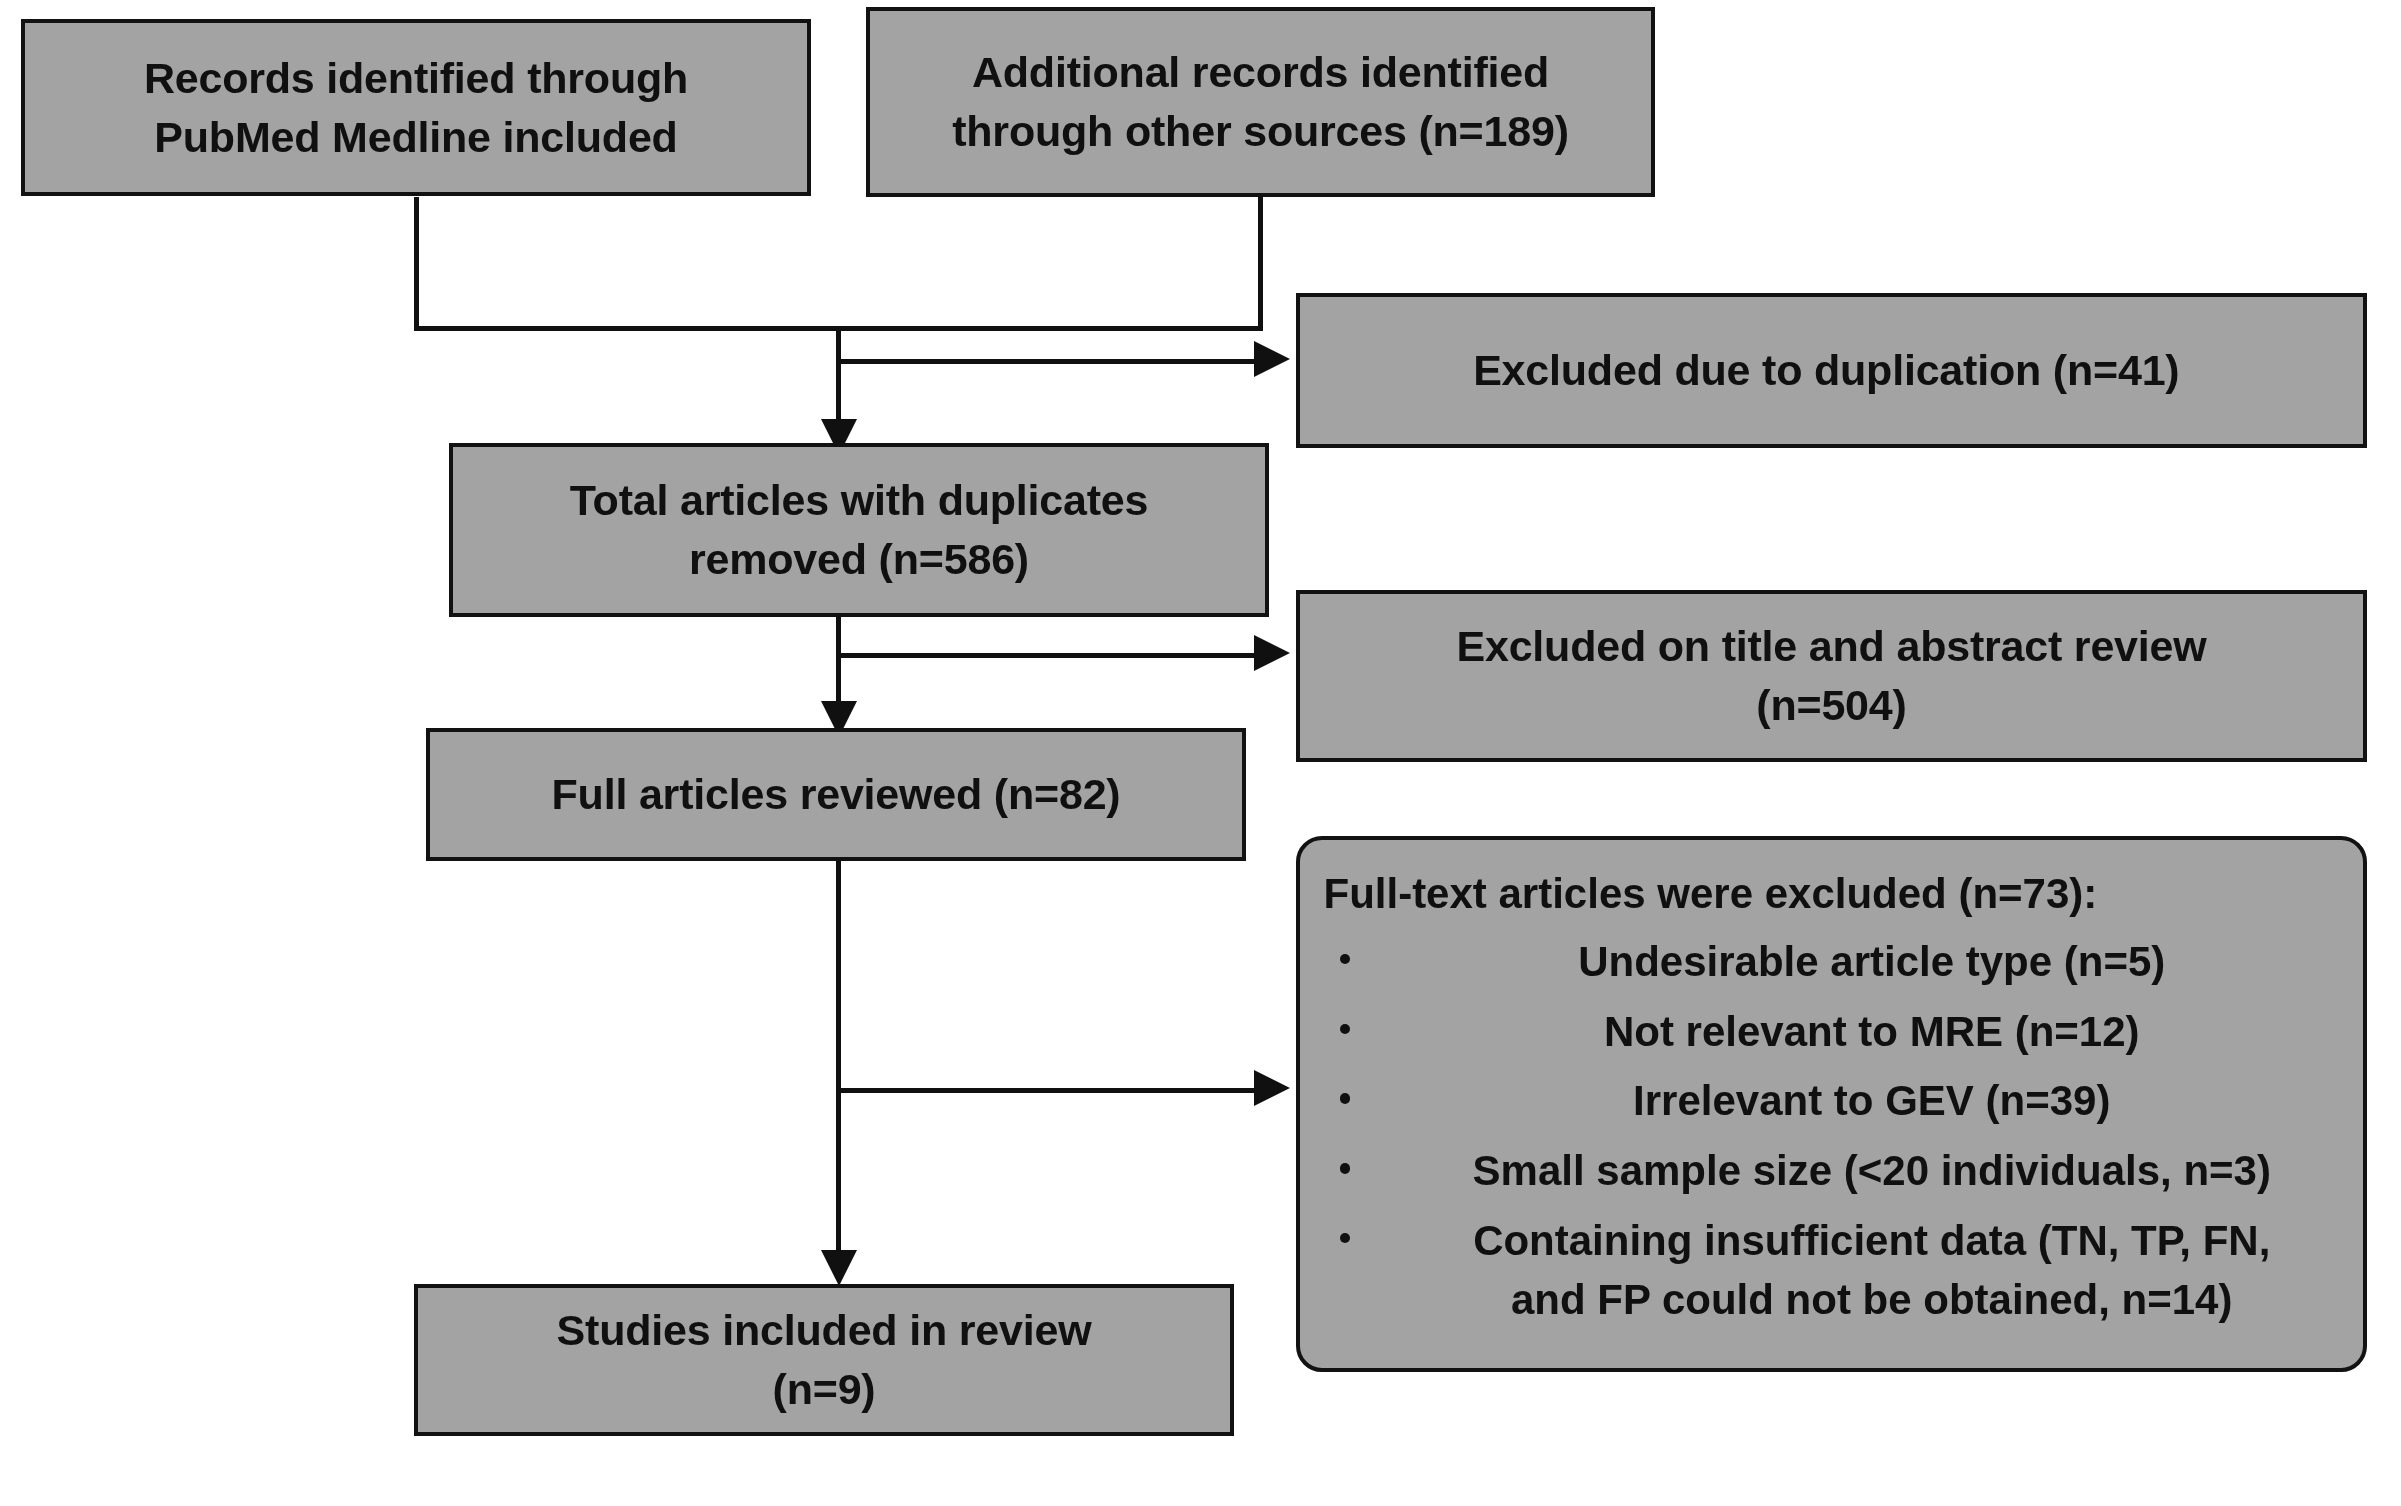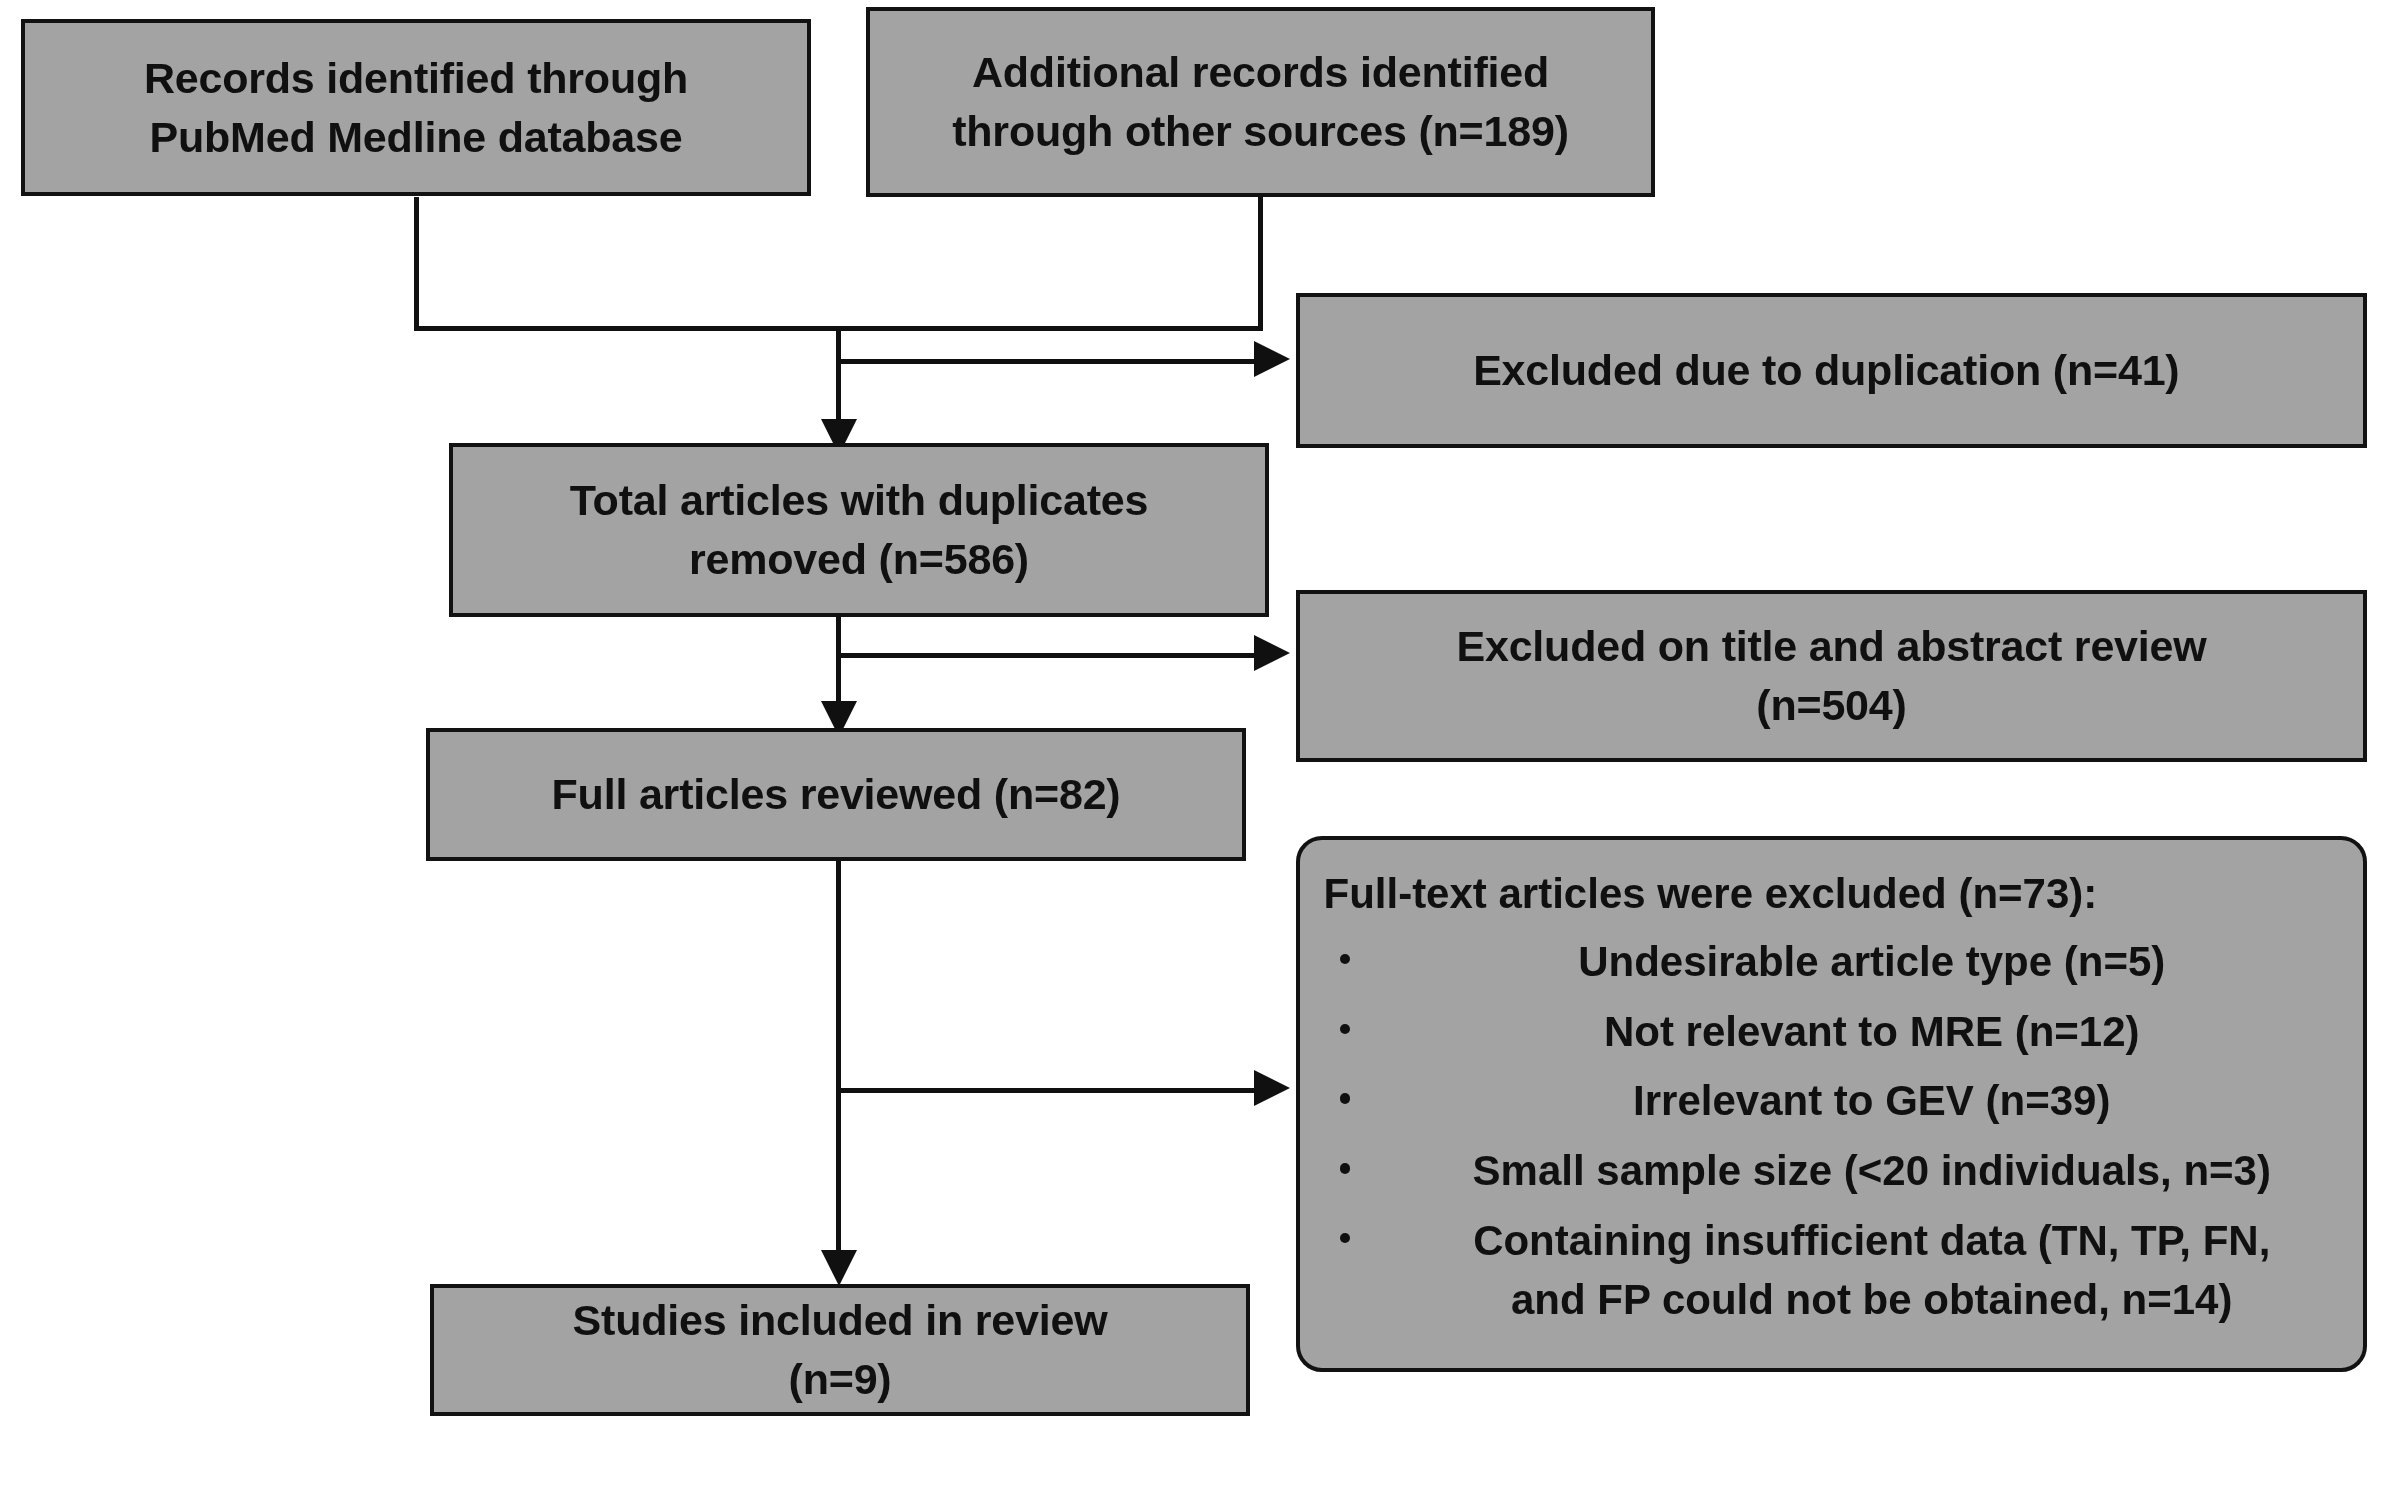--- a/index.html
+++ b/index.html
@@ -108,21 +108,21 @@
     border-left: 36px solid #101010;
   }
 </style>
 </head>
 <body>
 
 <div id="diagram-root">
 
   <div class="node-box" style="left:21px; top:19.4px; width:790px; height:177px;">
     <span class="line">Records identified through</span>
-    <span class="line">PubMed Medline database</span>
+    <span class="line">PubMed Medline included</span>
   </div>
 
   <div class="node-box" style="left:866px; top:7px; width:789px; height:190px;">
     <span class="line">Additional records identified</span>
     <span class="line">through other sources (n=189)</span>
   </div>
 
   <div class="conn v" style="left:414px; top:197px; height:134px;"></div>
 
   <div class="conn v" style="left:1258px; top:197px; height:134px;"></div>
@@ -185,19 +185,19 @@
         <span class="bullet-text">Small sample size (&lt;20 individuals, n=3)</span>
       </li>
       <li>
         <span class="bullet-dot"></span>
         <span class="bullet-text">Containing insufficient data (TN, TP, FN,</span>
         <span class="bullet-text" style="padding-left:0;">and FP could not be obtained, n=14)</span>
       </li>
     </ul>
   </div>
 
-  <div class="node-box" style="left:430px; top:1284px; width:820px; height:132px;">
+  <div class="node-box" style="left:414px; top:1284px; width:820px; height:152px;">
     <span class="line">Studies included in review</span>
     <span class="line">(n=9)</span>
   </div>
 
 </div>
 
 
 </body></html>

